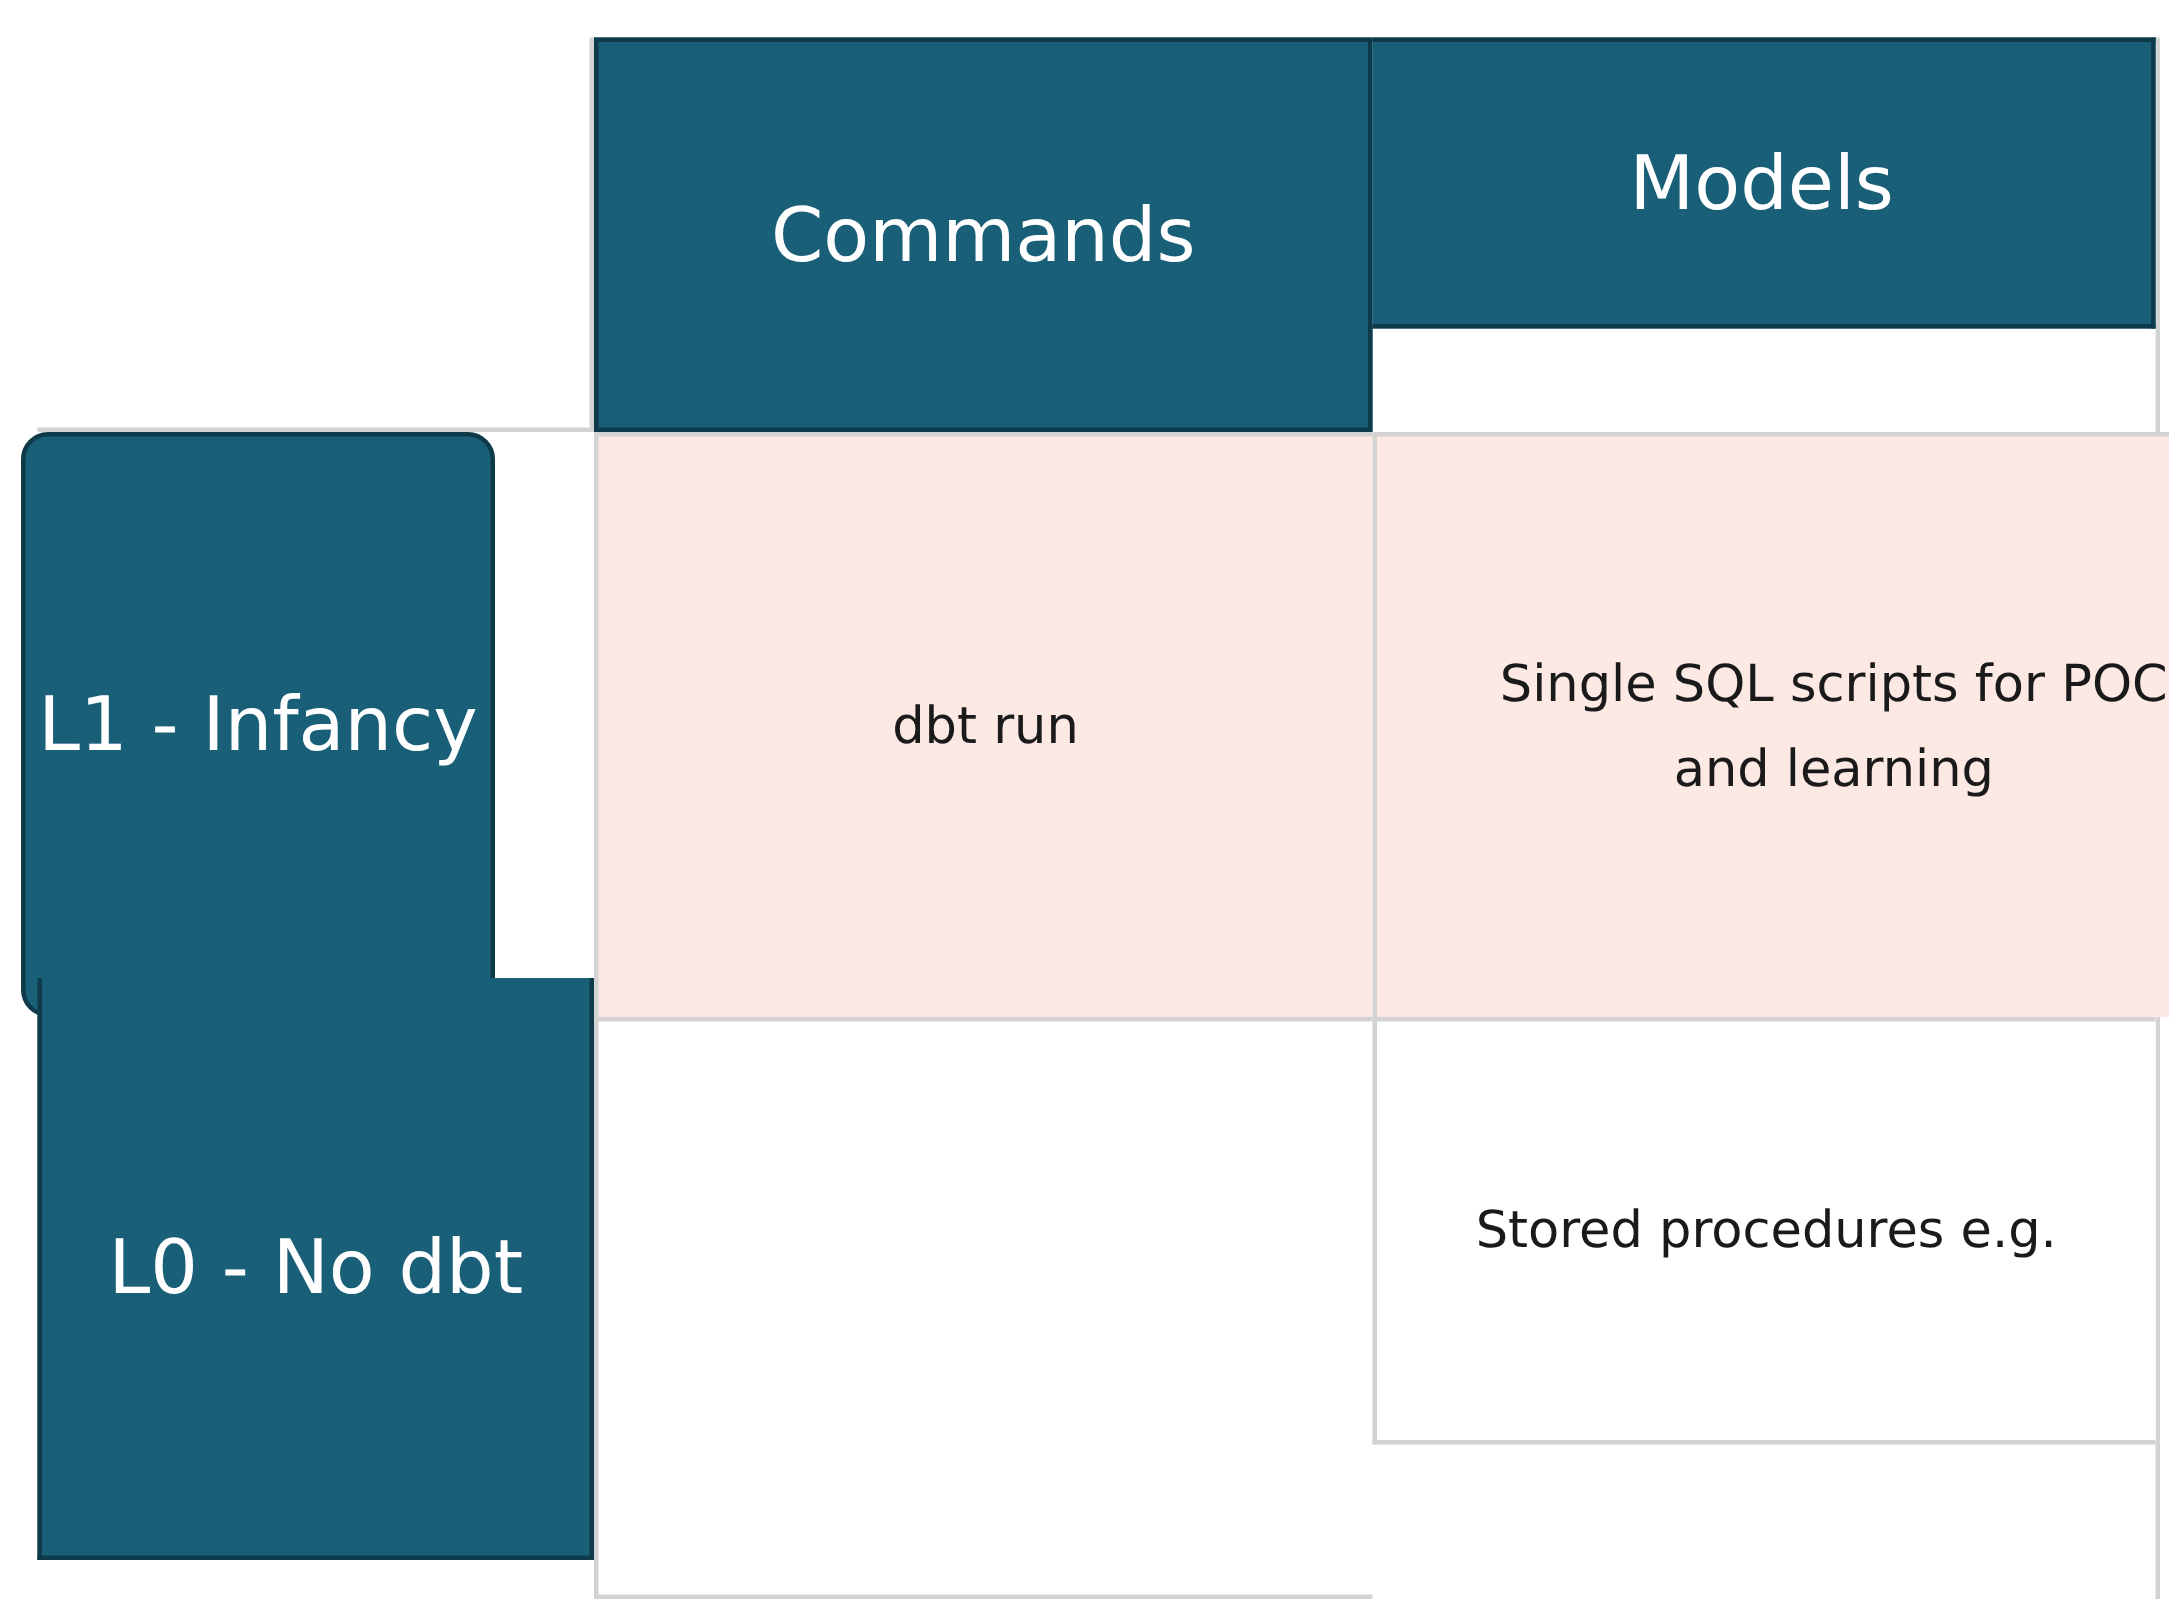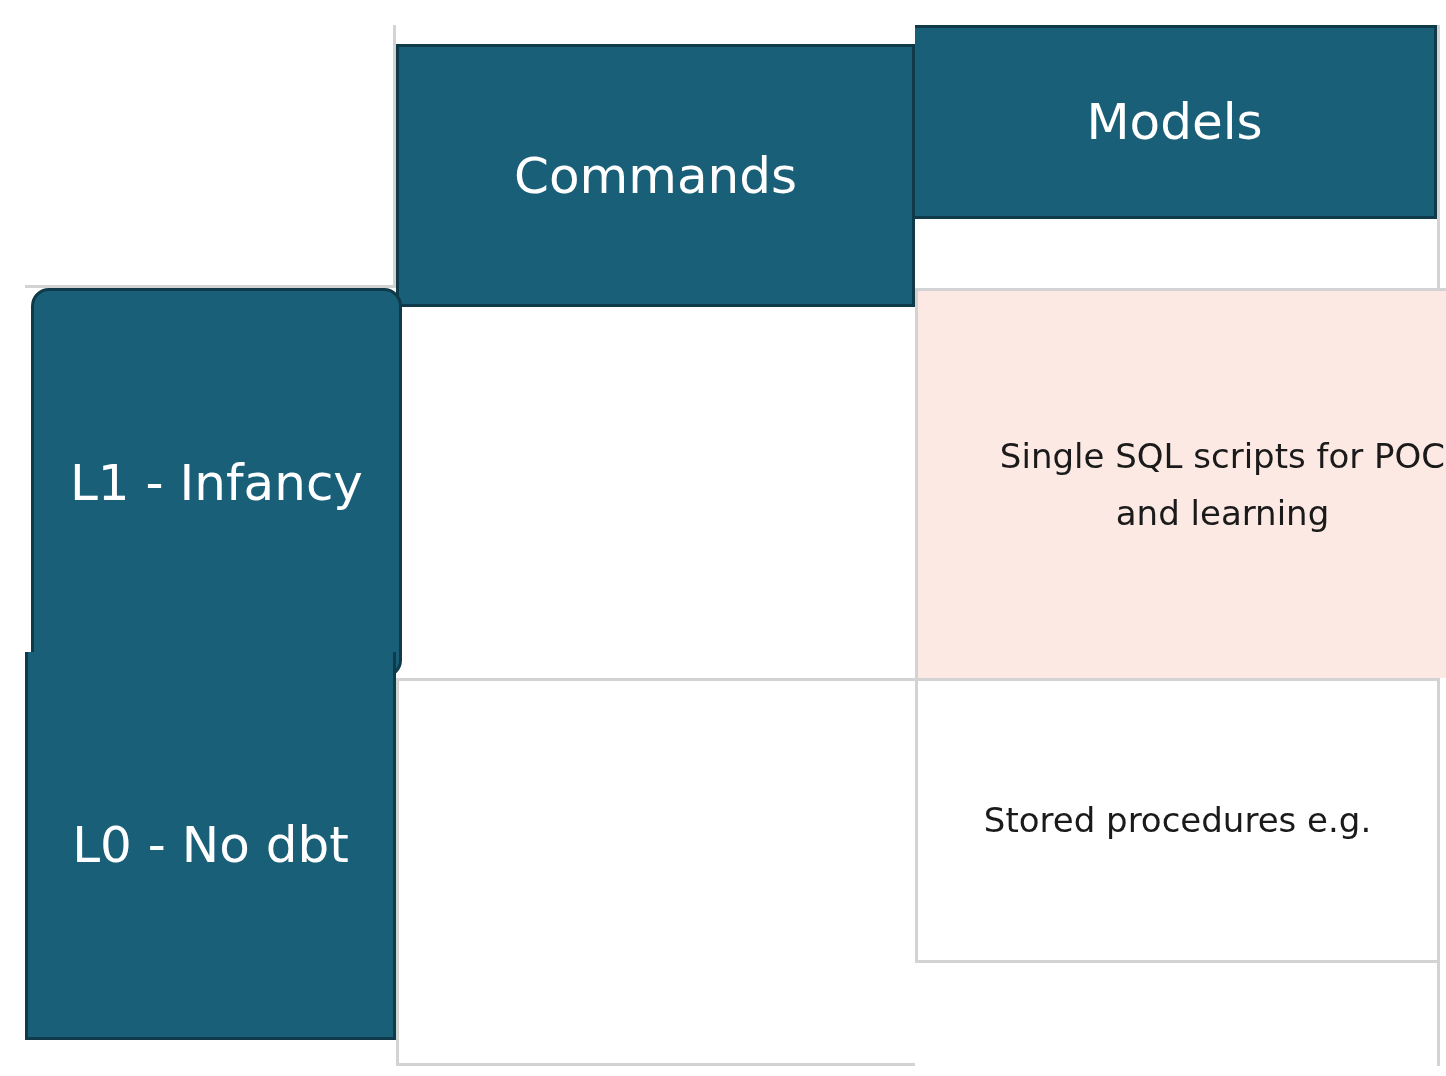--- a/index.html
+++ b/index.html
@@ -53,34 +53,37 @@
 </style>
 </head>
 <body>
 
 <div class="stage">
 
   <div class="gline" style="left:393px; top:25px; width:3px; height:263px;"></div>
   <div class="gline" style="left:25px; top:285px; width:371px; height:3px;"></div>
   <div class="gline" style="left:1437px; top:25px; width:3px; height:1041px;"></div>
 
-  <div class="cell teal" style="left:396px; top:25px; width:519px; height:263px;margin-top:19px;">
+  <div class="cell teal" style="left:396px; top:25px; width:519px; height:263px;">
     <span>Commands</span>
   </div>
   <div class="cell teal no-bl" style="left:915px; top:25px; width:522px; height:194px;">
     <span>Models</span>
   </div>
 
-  <div class="cell teal" style="left:31px; top:288px; width:371px; height:390px;border-radius:18px;">
+  <div class="cell teal" style="left:14px; top:288px; width:316px; height:390px;border-radius:18px;">
     <span>L1 - Infancy</span>
   </div>
   <div class="cell teal no-bt" style="left:25px; top:652px; width:371px; height:388px;">
     <span>L0 - No dbt</span>
   </div>
 
+  <div class="cell light pink bt bl" style="left:396px; top:288px; width:519px; height:390px;">
+    <span>dbt run</span>
+  </div>
   <div class="cell light pink bt bl" style="left:915px; top:288px; width:612px; height:390px;">
     <span class="wrap-limit">Single SQL scripts for POC and learning</span>
   </div>
 
   <div class="cell light white bt bl bb" style="left:396px; top:678px; width:519px; height:388px;">
     <span></span>
   </div>
   <div class="cell light white bt bl bb" style="left:915px; top:678px; width:522px; height:285px;">
     <span>Stored procedures e.g.</span>
   </div>

